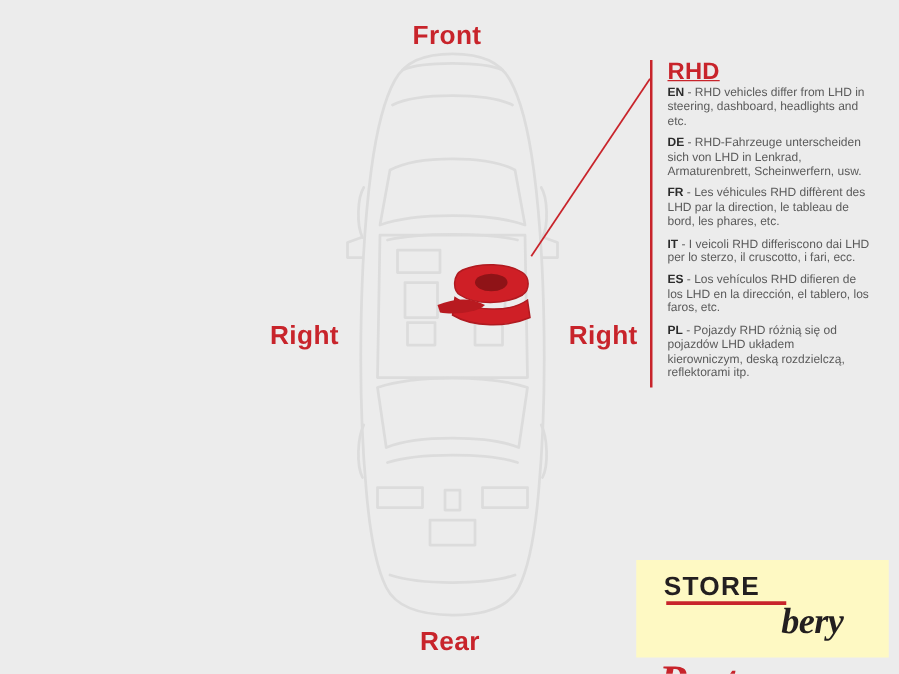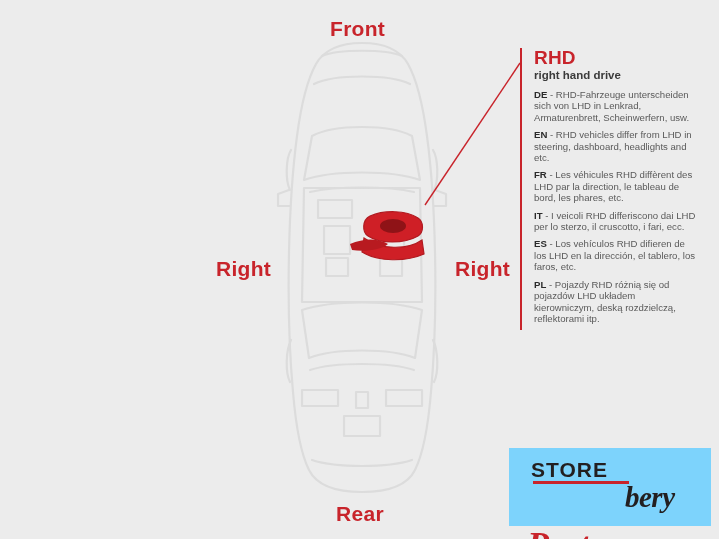--- a/index.html
+++ b/index.html
@@ -66,20 +66,21 @@
     border-left: 2px solid #c8242b;
     box-sizing: border-box;
   }
   #info-title {
     color: #c8242b;
     font-weight: bold;
     font-size: 19px;
     line-height: 20px;
     margin: 0 0 1px 0;
     letter-spacing: 0.2px;
+    text-decoration: underline;
   }
   #info-subtitle {
     color: #3b3b3b;
     font-weight: bold;
     font-size: 11.5px;
     line-height: 13px;
     margin: 0 0 7px 0;
   }
   .info-item {
     color: #5a5a5a;
@@ -92,21 +93,21 @@
     font-weight: bold;
   }
 
   
   #logo-box {
     position: absolute;
     left: 509px;
     top: 448px;
     width: 202px;
     height: 78px;
-    background: #7dd3fc;
+    background: #fef9c3;
     box-sizing: border-box;
   }
   #logo-store {
     position: absolute;
     left: 22px;
     top: 10px;
     font-weight: bold;
     font-size: 21px;
     letter-spacing: 1px;
     color: #231f20;
@@ -221,29 +222,28 @@
       </g>
     </svg>
   </div>
 
   <svg id="leader" viewBox="0 0 150 165">
     <line x1="35" y1="150" x2="130" y2="8" stroke="#c8242b" stroke-width="1.4"></line>
   </svg>
 
   <div id="info-panel">
     <div id="info-title">RHD</div>
-    <div id="info-subtitle">right hand drive</div>
-
+
+    <div class="info-item">
+      <span class="lang">EN</span>
+      <span>- RHD vehicles differ from LHD in steering, dashboard, headlights and etc.</span>
+    </div>
     <div class="info-item">
       <span class="lang">DE</span>
       <span>- RHD-Fahrzeuge unterscheiden sich von LHD in Lenkrad, Armaturenbrett, Scheinwerfern, usw.</span>
-    </div>
-    <div class="info-item">
-      <span class="lang">EN</span>
-      <span>- RHD vehicles differ from LHD in steering, dashboard, headlights and etc.</span>
     </div>
     <div class="info-item">
       <span class="lang">FR</span>
       <span>- Les véhicules RHD diffèrent des LHD par la direction, le tableau de bord, les phares, etc.</span>
     </div>
     <div class="info-item">
       <span class="lang">IT</span>
       <span>- I veicoli RHD differiscono dai LHD per lo sterzo, il cruscotto, i fari, ecc.</span>
     </div>
     <div class="info-item">

